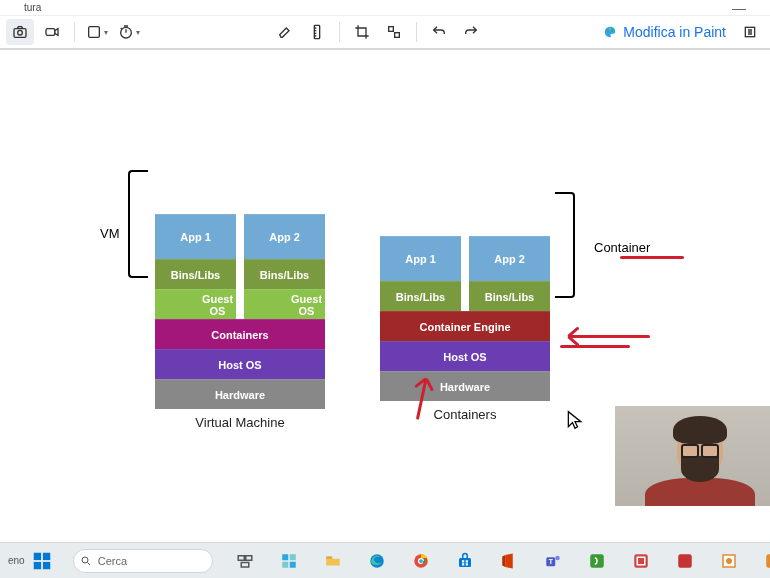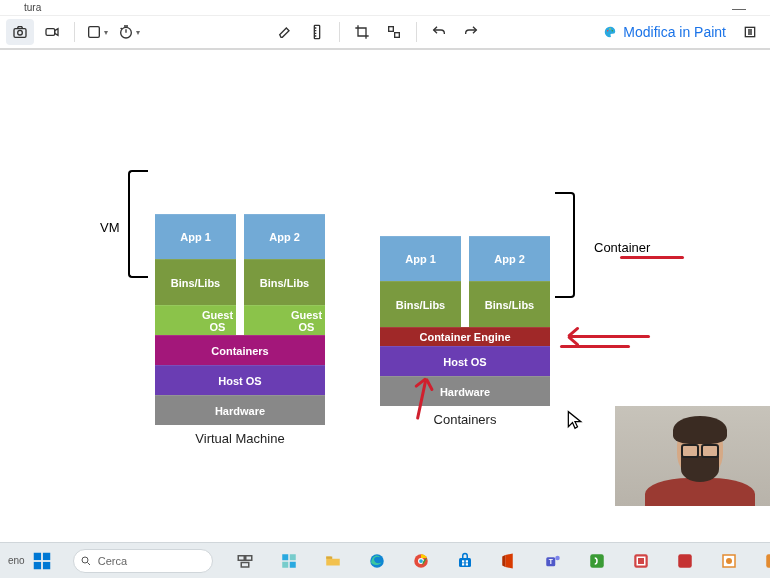--- a/index.html
+++ b/index.html
@@ -76,35 +76,35 @@
     display: flex; flex-direction: column; margin-top: 44px;
   }
   .block {
     color: #fff;
     font-size: 11px;
     font-weight: 600;
     display: flex; align-items: center; justify-content: center;
     border-top: 1px solid rgba(255,255,255,0.1);
   }
   .app     { background: #72aad6; height: 45px; }
-  .bins    { background: #7a9a3f; height: 46px; }
+  .bins    { background: #7a9a3f; height: 30px; }
   .guest   { background: #8bc34a; height: 30px; padding-left: 44px; }
   .hyper   { background: #a3177a; height: 30px; width: 100%; }
-  .cengine { background: #a02828; height: 19px; width: 100%; }
+  .cengine { background: #a02828; height: 30px; width: 100%; }
   .hostos  { background: #6a3db3; height: 30px; width: 100%; }
   .hw      { background: #888;    height: 30px; width: 100%; }
   .caption {
     color: #222; font-size: 13px; margin-top: 6px;
     font-weight: 500;
   }
   
   .label {
     position: absolute; font-size: 13px; color: #000;
   }
-  .label.vm { left: 0px; top: 50px; }
+  .label.vm { left: 0px; top: 56px; }
   .bracket-left {
     position: absolute;
     left: 28px; top: 0px;
     width: 20px; height: 108px;
     border: 2px solid #000;
     border-right: none;
     border-radius: 4px 0 0 4px;
   }
   .label.container { left: 494px; top: 70px; }
   .bracket-right {

